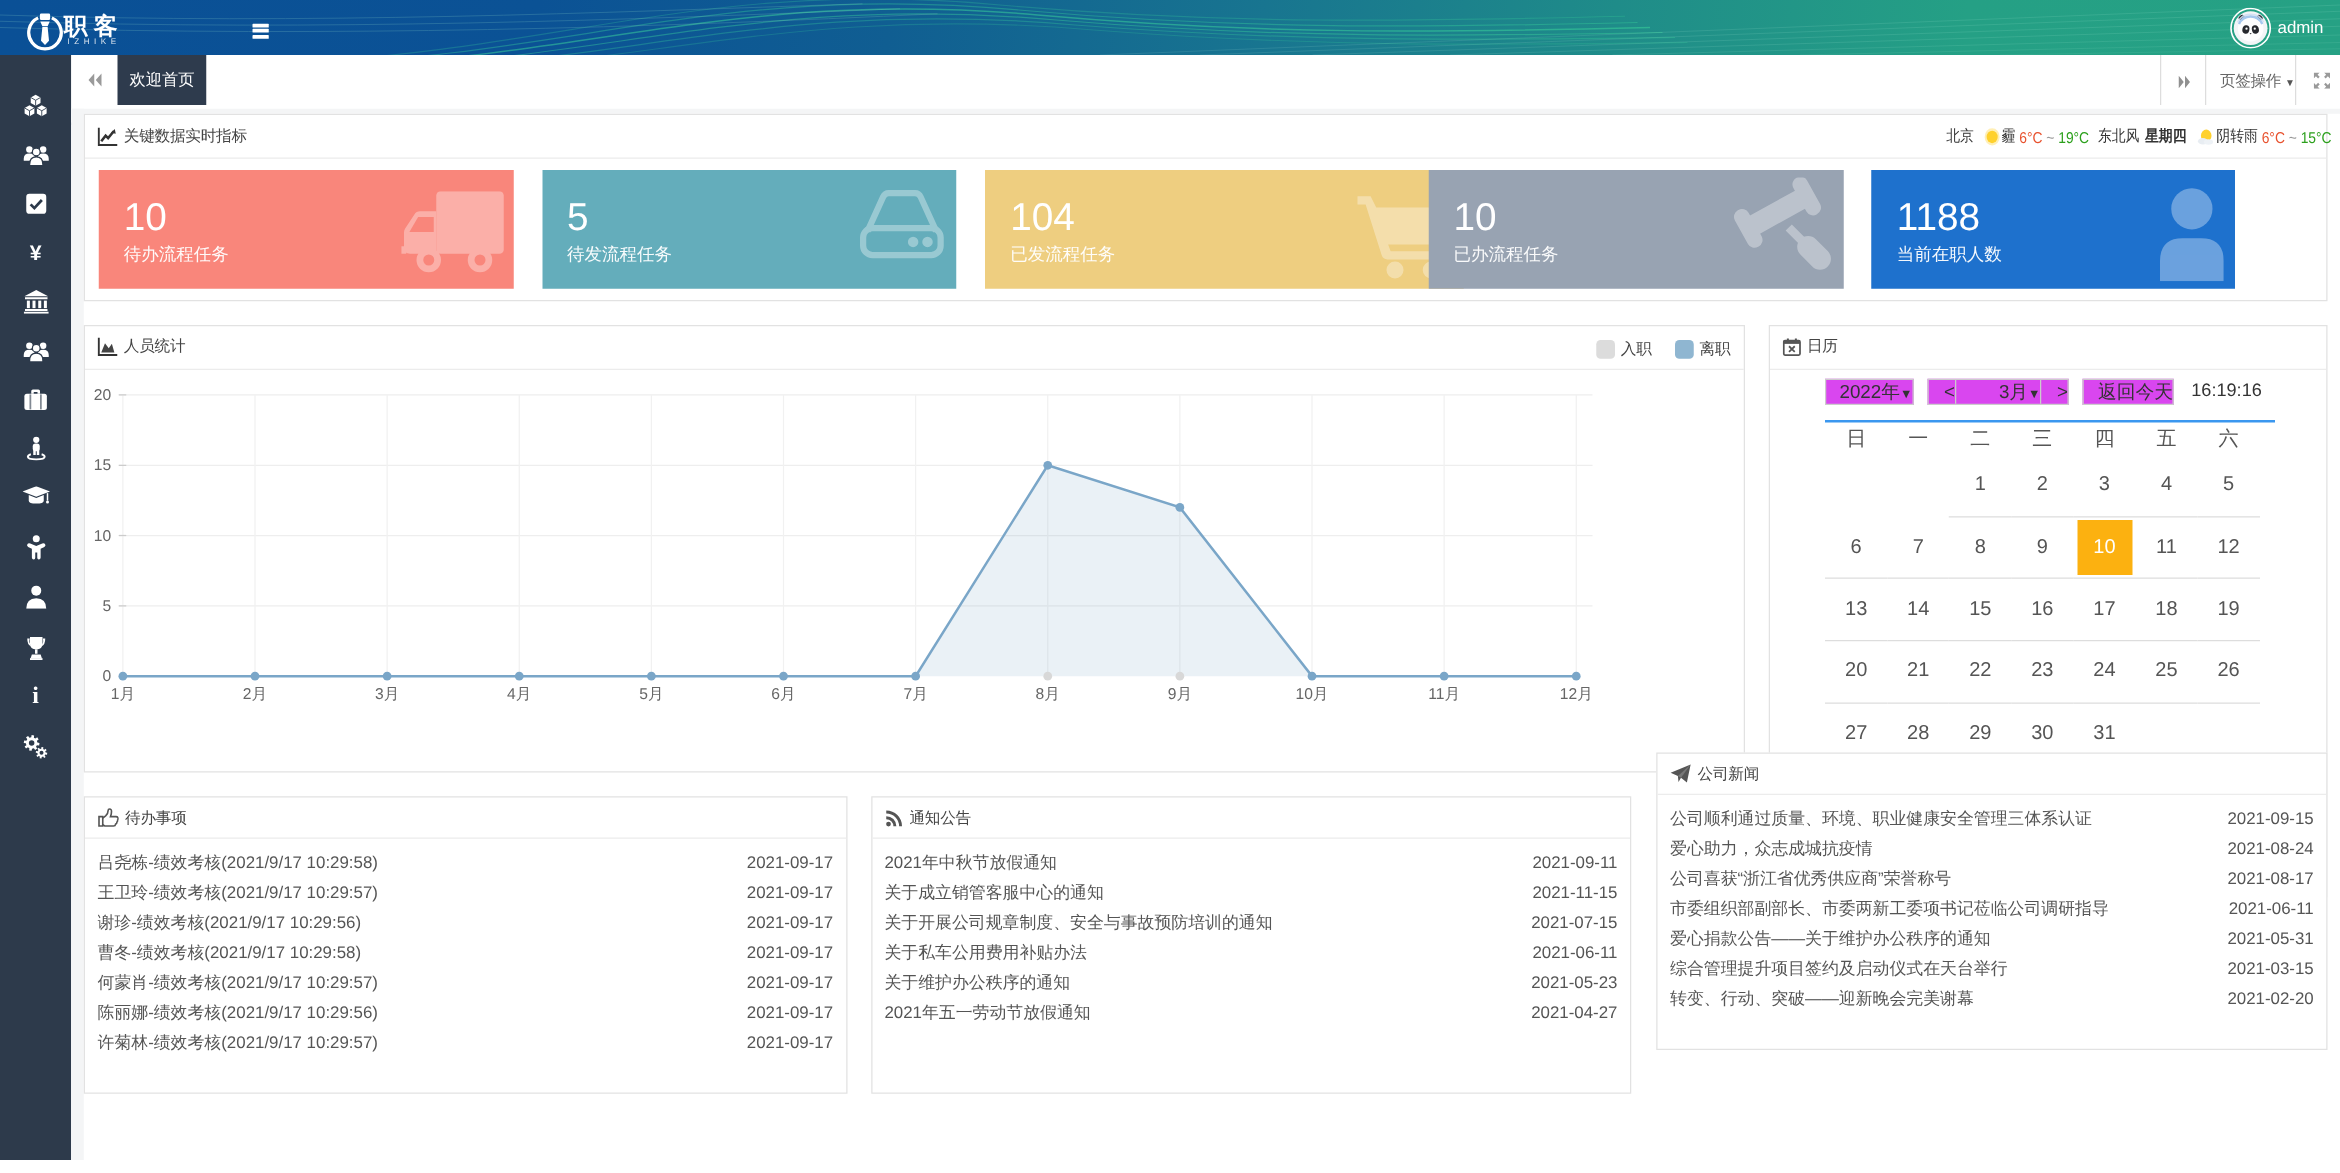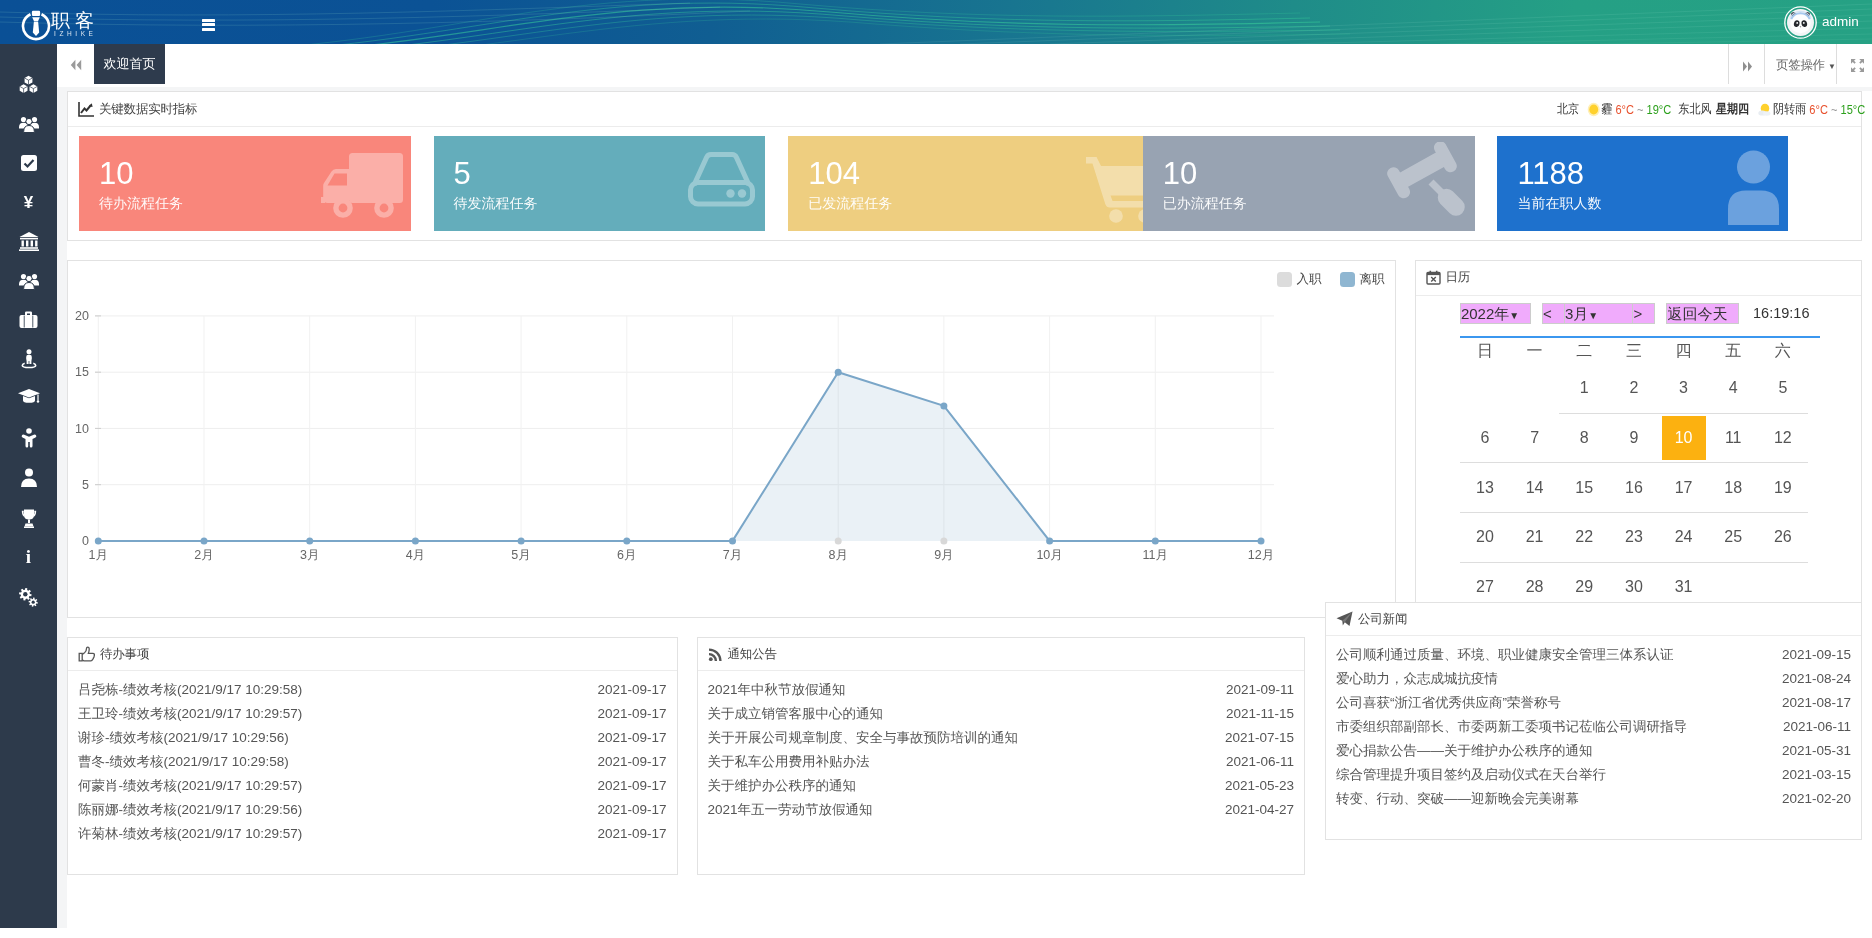--- a/index.html
+++ b/index.html
@@ -3,21 +3,21 @@
 <meta charset="utf-8">
 <title>职客</title>
 <style>
 *{margin:0;padding:0;box-sizing:border-box}
 html,body{width:1872px;height:938px;overflow:hidden;background:#fff;
   font-family:"Liberation Sans",sans-serif;}
 
 #navbar{position:absolute;left:0;top:0;width:1872px;height:44px;
   background:linear-gradient(94deg,#0a5096 0%,#0b5295 23%,#105e92 38%,#187590 54%,#1f8c89 69%,#25a085 84%,#26a184 100%);overflow:hidden}
 #logo{position:absolute;left:21px;top:5px}
-#logotxt{position:absolute;left:51px;top:8px;color:#fff;font-size:19px;font-weight:normal;letter-spacing:5px;white-space:nowrap}
+#logotxt{position:absolute;left:51px;top:8px;color:#fff;font-size:19px;font-weight:bold;letter-spacing:5px;white-space:nowrap}
 #logosub{position:absolute;left:54px;top:30px;color:#fff;font-size:6.5px;letter-spacing:3.6px;opacity:.85}
 #burger{position:absolute;left:202px;top:19px;width:13px}
 #burger div{height:2.7px;background:#fff;margin-bottom:1.8px;border-radius:0.5px}
 #admin{position:absolute;left:1822px;top:0;height:44px;line-height:44px;color:#fff;font-size:13.5px}
 
 #sidebar{position:absolute;left:0;top:44px;width:57px;height:884px;background:#2d3a4b}
 .sicon{position:absolute;left:0;width:57px;text-align:center}
 
 #tabbar{position:absolute;left:57px;top:44px;width:1815px;height:56px;background:#fff;border-bottom:2.5px solid #2e3b4d}
 #tabback{position:absolute;left:13px;top:13px}
@@ -41,21 +41,21 @@
 .cnum{position:absolute;left:20px;top:20px;font-size:31px}
 .clab{position:absolute;left:20px;top:59px;font-size:14px;opacity:.95}
 .cicon{position:absolute;opacity:.34}
 #legend{position:absolute;right:10px;top:10px;display:flex;align-items:center;font-size:12.5px;color:#444}
 .lsw{display:inline-block;width:15px;height:15px;border-radius:3.5px}
 .ltx{margin-left:5px}
 
 .plist{list-style:none;padding:7px 10px 0 10px}
 .plist li{height:24px;line-height:24px;font-size:13.5px;color:#555;display:flex;justify-content:space-between;white-space:nowrap;overflow:hidden}
 
-.calbtn{position:absolute;border:1px solid #ccc;background:#f0abfc;color:#333;font-size:15px;text-align:left}
+.calbtn{position:absolute;border:1px solid #ccc;background:#d946ef;color:#333;font-size:15px;text-align:right}
 #caltable{position:absolute;left:44.6px;top:77.5px}
 .calrow{display:flex}
 .calcell{width:49.66px;height:49.7px;display:flex;align-items:center;justify-content:center;font-size:16px;color:#555;position:relative}
 .calcell.d{border-bottom:1px solid #ddd}
 .calhead{width:49.66px;height:26px;display:flex;align-items:center;justify-content:center;font-size:16px;color:#555}
 #today{width:44px;height:44px;background:#fcb110;color:#fff;display:flex;align-items:center;justify-content:center}
 </style>
 </head>
 <body>
 <div id="navbar">
@@ -299,20 +299,24 @@
     <div class="cnum">1188</div>
       <div class="clab">当前在职人数</div>
     <svg class="cicon" style="right:9px;top:14px" width="51" height="75" viewBox="0 0 51 75" fill="#fff">
       <circle cx="25.5" cy="17" r="16.5"></circle>
       <path d="M0,75 V59 Q0,40.5 18,40.5 H33 Q51,40.5 51,59 V75 Z"></path>
     </svg>
   </div>
 </div>
 
 <div class="panel" id="p2" style="left:67px;top:259.5px;width:1328.5px;height:358px">
+  <div class="phead"><svg width="16" height="15" viewBox="0 0 16 15">
+        <path d="M1,0 V14 H16" stroke="#333" stroke-width="1.6" fill="none"></path>
+        <polygon points="3,12 6,4.5 9,8.5 11.5,5 13.5,12" fill="#444"></polygon>
+      </svg>人员统计</div>
   <div id="legend">
     <span class="lsw" style="background:#dcdcdc"></span>
       <span class="ltx">入职</span>
     <span class="lsw" style="background:#8fb6d1;margin-left:18px"></span>
       <span class="ltx">离职</span>
   </div>
   <svg id="chart" width="1326" height="320" viewBox="0 0 1326 320" style="position:absolute;left:0;top:36px">
 
     <g stroke="#eee" stroke-width="1">
       <line x1="27" y1="18.9" x2="1206" y2="18.9"></line>

